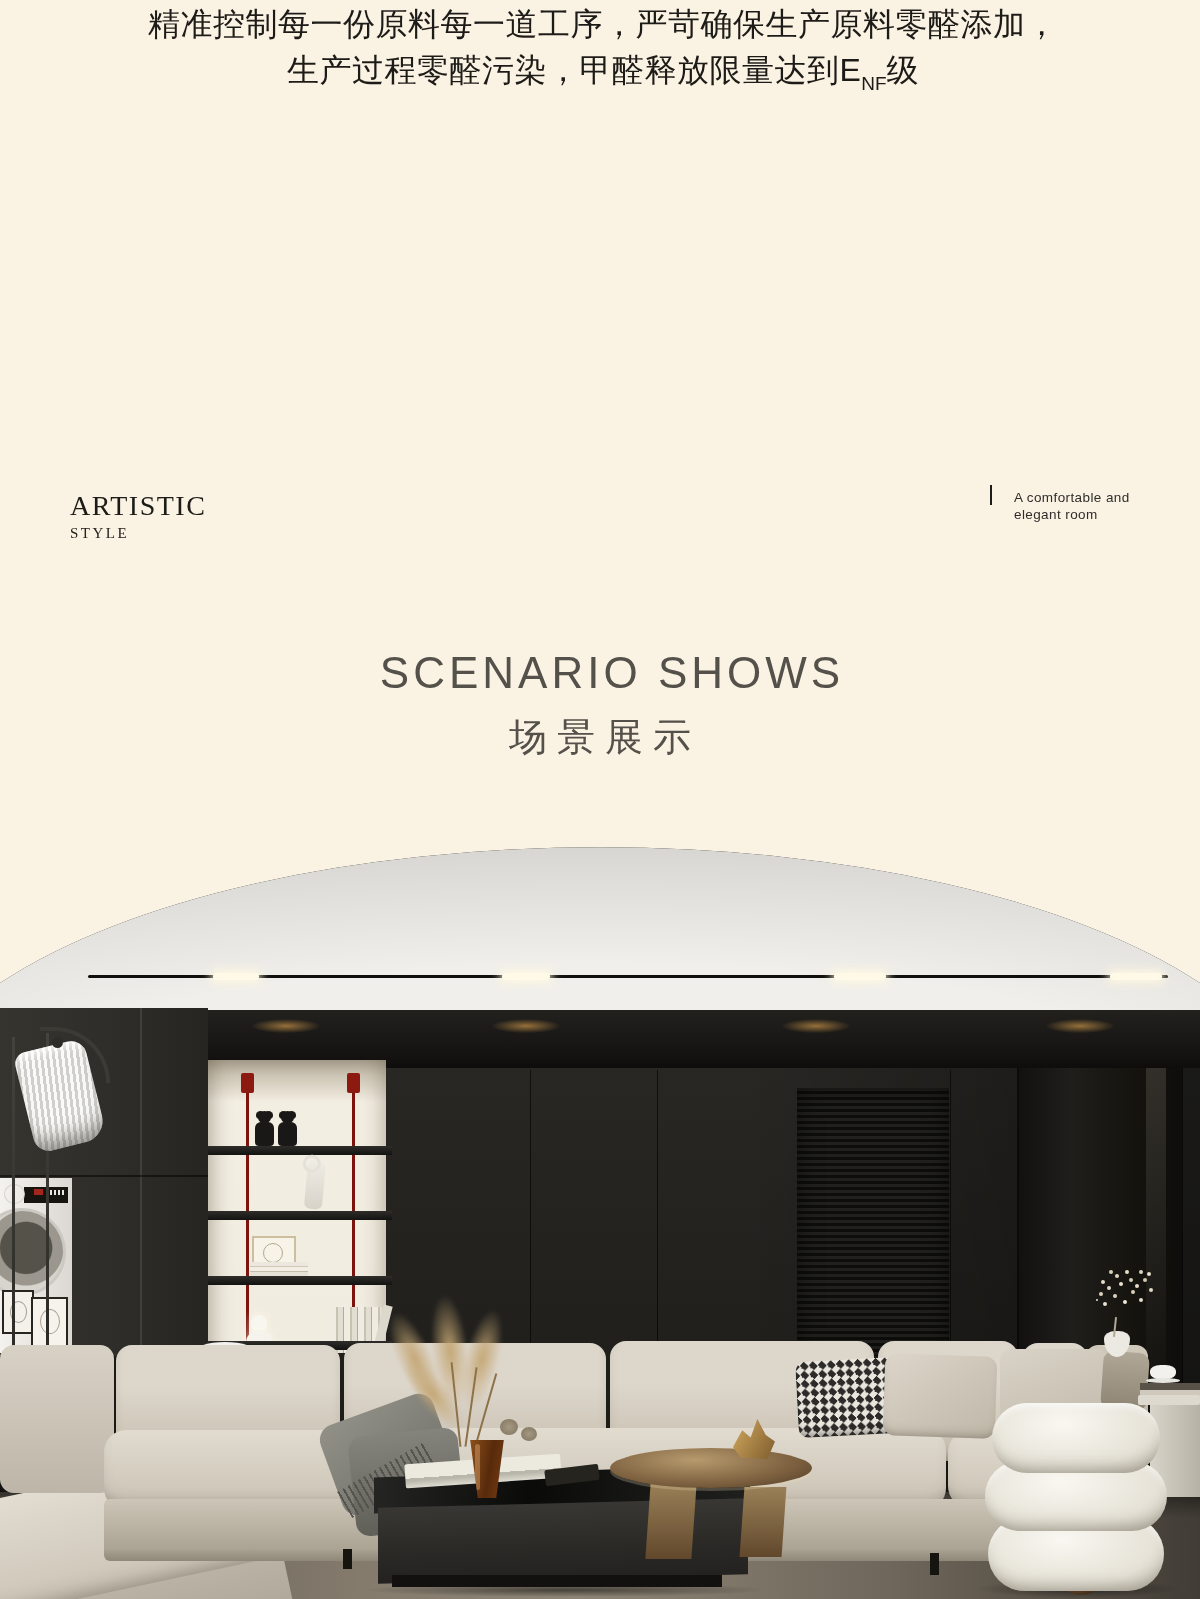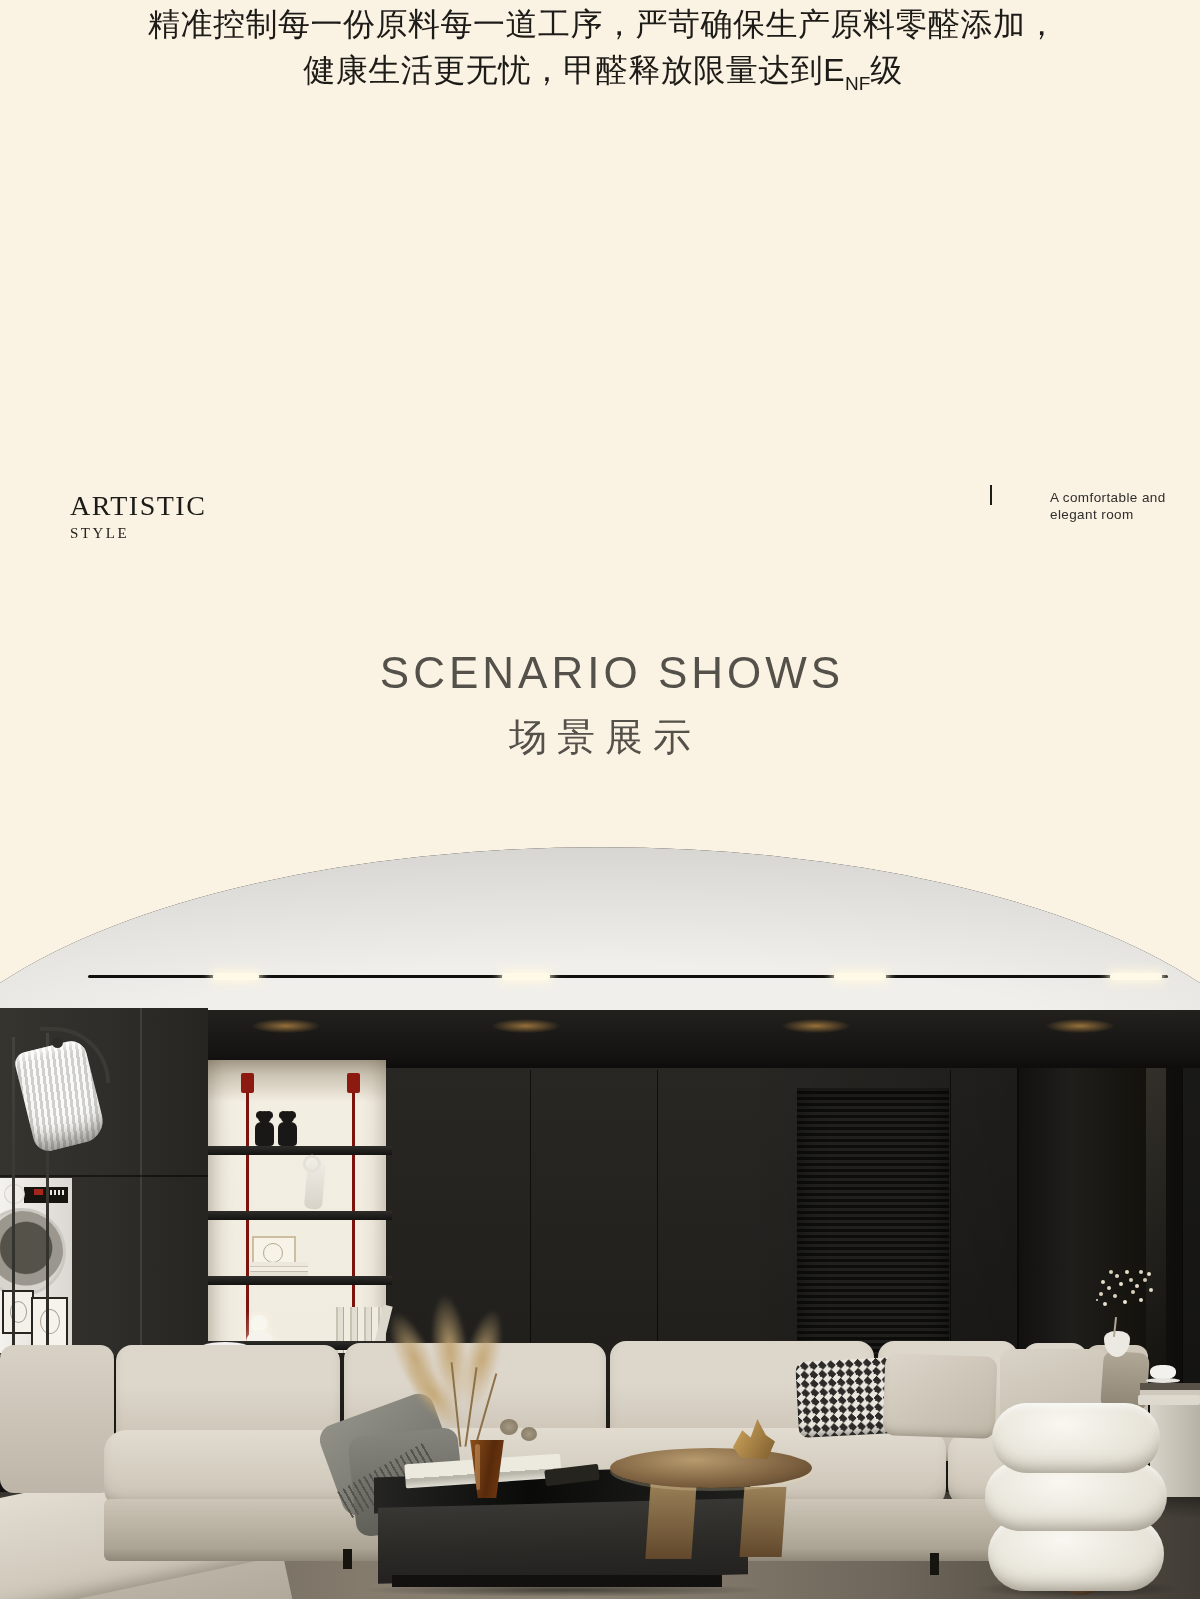--- a/index.html
+++ b/index.html
@@ -13,21 +13,21 @@
   .intro{left:0;right:0;top:1px;text-align:center;color:#1d1b17;
     font-size:32px;line-height:46px;font-weight:500;letter-spacing:.5px;}
   .intro p{margin:0;padding-left:6px;}
   .intro sub{font-size:19px;vertical-align:-9px;letter-spacing:0;}
   
   .artistic{left:70px;top:492px;color:#1c1b18;font-family:Liberation Serif, serif;}
   .artistic-title{font-size:28px;letter-spacing:1.5px;line-height:28px;}
   .artistic-sub{font-size:15px;letter-spacing:2.5px;margin-top:5px;color:#23221f;}
   
   .note-bar{left:990px;top:485px;width:2px;height:20px;background:#1d1c19;}
-  .side-note{left:1014px;top:490px;font-size:13.5px;line-height:16.5px;color:#2f2e2b;letter-spacing:.4px;margin-left:36px;}
+  .side-note{left:1014px;top:490px;font-size:13.5px;line-height:16.5px;color:#2f2e2b;letter-spacing:.4px;}
   
   .sec-en{left:0;right:0;top:648px;margin:0;text-align:center;font-weight:400;
     font-size:44px;letter-spacing:4px;color:#54504a;padding-left:24px;}
   .sec-zh{left:0;right:0;top:712px;margin:0;text-align:center;font-weight:400;
     font-size:38px;letter-spacing:10px;text-indent:10px;color:#54504a;}
   
   .hero{left:0;top:847px;width:1200px;height:752px;background:#1d1c19;
     clip-path:path("M0 136 A700 280 0 0 1 1200 136 L1200 752 L0 752 Z");}
   .ceiling{left:0;top:0;width:1200px;height:165px;
     background:radial-gradient(140% 180% at 50% 125%,#f1efeb 30%,#dddbd7 62%,#c2c0bc 100%);}
@@ -243,21 +243,21 @@
   .ball{border-radius:50%;background:radial-gradient(circle at 35% 28%,#82603f,#3e2a1a 80%);}
   .bl1{left:1010px;top:708px;width:38px;height:34px;}
   .bl2{left:1060px;top:714px;width:42px;height:34px;}
   .bl3{left:1112px;top:708px;width:38px;height:32px;}
 </style>
 </head>
 <body>
 
 <section class="a intro">
   <p><span>精准控制每一份原料每一道工序，严苛确保生产原料零醛添加，</span></p>
-  <p><span>健康生活更无忧，甲醛释放限量达到E</span><sub>NF</sub><span>级</span></p>
+  <p><span>生产过程零醛污染，甲醛释放限量达到E</span><sub>NF</sub><span>级</span></p>
 </section>
 
 <div class="a artistic">
   <div class="artistic-title">ARTISTIC</div>
   <div class="artistic-sub">STYLE</div>
 </div>
 
 <div class="a note-bar"></div>
 <div class="a side-note">
   <div>A comfortable and</div>

